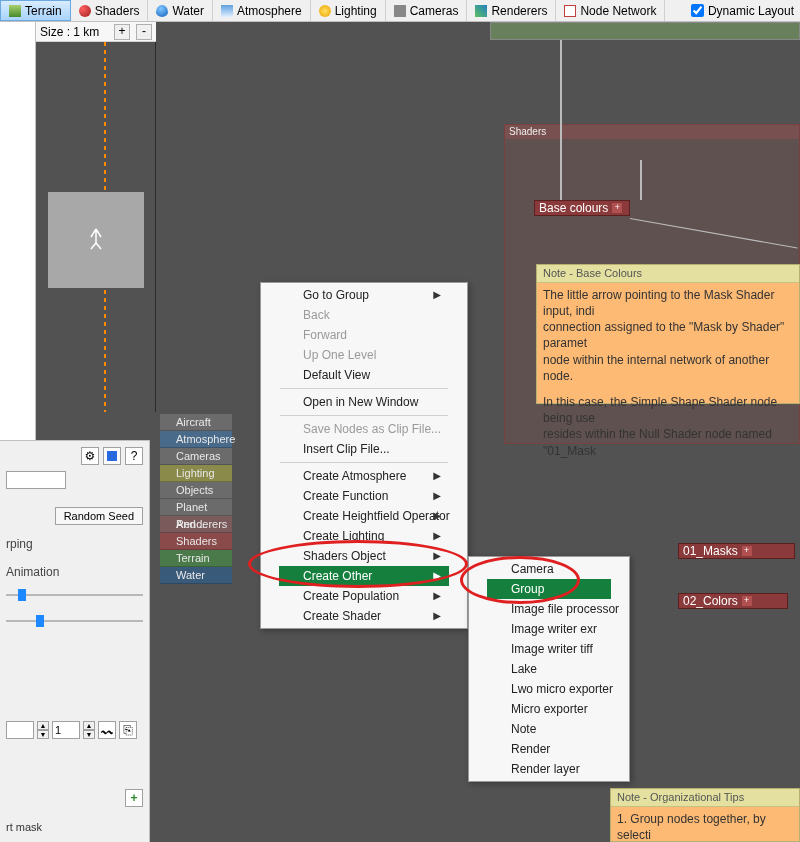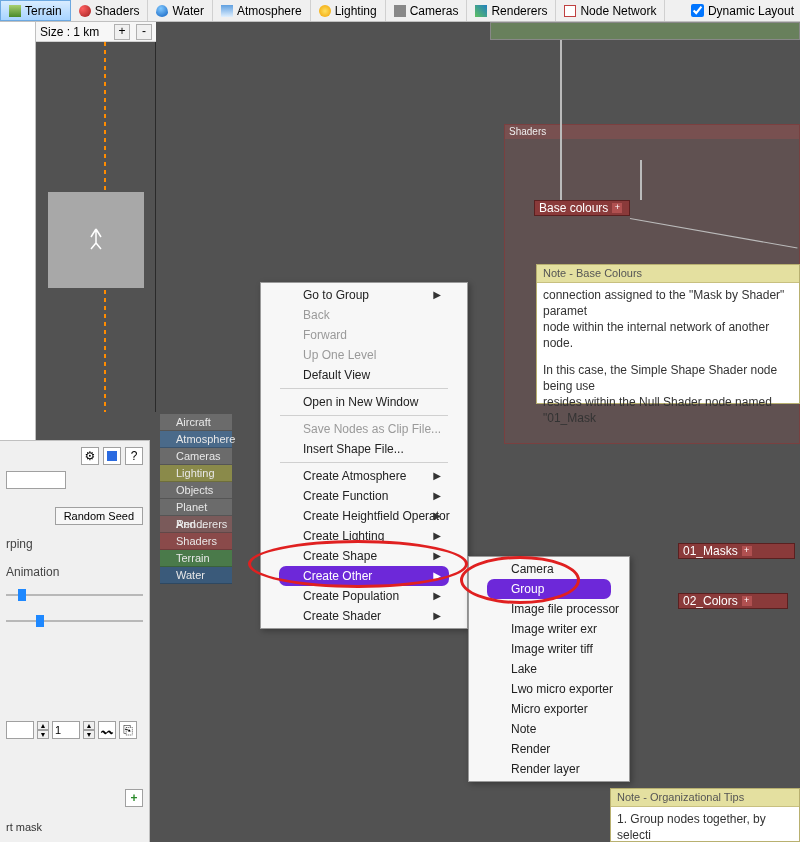--- a/index.html
+++ b/index.html
@@ -56,21 +56,21 @@
   .proppanel .addrow { display:flex; justify-content:flex-end; margin-top:50px; }
   .proppanel .addbtn { width:18px; height:18px; border:1px solid #a0a0a0; background:#fff; display:flex; align-items:center; justify-content:center; color:#2a8a2a; font-weight:bold; cursor:pointer; }
   .proppanel .masklabel { margin-top:14px; font-size:11px; color:#333; }
 
   
   .menu { position:absolute; background:#f7f7f7; border:1px solid #9a9a9a; box-shadow:2px 2px 6px rgba(0,0,0,.3); padding:2px 18px; }
   .menu .mi { height:20px; line-height:20px; padding:0 24px 0 24px; position:relative; cursor:pointer; white-space:nowrap; font-size:12px; color:#222; }
   .menu .mi.disabled { color:#9a9a9a; cursor:default; }
   .menu .mi.sep { height:0; border-top:1px solid #d0d0d0; margin:3px 1px; padding:0; }
   .menu .mi .chev { position:absolute; right:8px; top:0; font-size:10px; color:#333; }
-  .menu .mi.highlight { background:#6d28d9; color:#fff;border-radius:7px; }
+  .menu .mi.highlight { background:#15803d; color:#fff; }
   .menu .mi.highlight .chev { color:#fff; }
   .menu1 { top:282px; left:260px; width:208px; }
   .menu2 { top:556px; left:468px; width:162px; }
 
   
   .ellipse { position:absolute; border:3px solid #e02020; border-radius:50%; pointer-events:none; }
   .ell1 { top:540px; left:248px; width:220px; height:48px; }
   .ell2 { top:556px; left:460px; width:120px; height:48px; }
 
   
@@ -79,21 +79,21 @@
   .gb-shaders { top:124px; left:504px; width:296px; height:320px; background:rgba(140,80,80,.25); border:1px solid #7a4040; }
   .gb-shaders .hdr { height:14px; background:rgba(140,80,80,.55); font-size:10px; color:#eee; padding:0 4px; line-height:14px; }
   .node { position:absolute; height:16px; background:#8a3a3a; border:1px solid #5a2020; color:#fff; font-size:10px; line-height:14px; padding:0 4px; display:flex; align-items:center; gap:4px; }
   .node .plus { width:10px; height:10px; background:#b05050; text-align:center; line-height:9px; font-size:9px; }
   .node.basecolours { top:200px; left:534px; width:96px; }
   .node.masks  { top:543px; left:678px; width:117px; }
   .node.colors { top:593px; left:678px; width:110px; }
 
   .wire { position:absolute; background:#bbb; }
 
-  .note { position:absolute; background:#ffffff; border:1px solid #b8b070; padding:4px 6px; font-size:11px; color:#333; line-height:1.35; }
+  .note { position:absolute; background:#fdba74; border:1px solid #b8b070; padding:4px 6px; font-size:11px; color:#333; line-height:1.35; }
   .note .nhdr { font-size:11px; color:#555; border-bottom:1px solid #c8c080; margin:-4px -6px 4px -6px; padding:1px 6px; background:#e4e0a0; }
   .note1 { top:264px; left:536px; width:264px; height:140px; }
   .note2 { top:788px; left:610px; width:190px; height:54px; }
 </style>
 </head>
 <body>
 
 <div class="toolbar">
   <div class="tab selected">
     <span class="icon" style="background:linear-gradient(to top,#4a8a2a,#a8d070);"></span>
@@ -235,20 +235,21 @@
   <span>01_Masks</span>
   <span class="plus">+</span>
 </div>
 <div class="node colors">
   <span>02_Colors</span>
   <span class="plus">+</span>
 </div>
 
 <div class="note note1">
   <div class="nhdr">Note - Base Colours</div>
+  <div>The little arrow pointing to the Mask Shader input, indi</div>
   <div>connection assigned to the "Mask by Shader" paramet</div>
   <div>node within the internal network of another node.</div>
   <div style="height:10px"></div>
   <div>In this case, the Simple Shape Shader node being use</div>
   <div>resides within the Null Shader node named "01_Mask</div>
 </div>
 <div class="note note2">
   <div class="nhdr">Note - Organizational Tips</div>
   <div>1. Group nodes together, by selecti</div>
 
@@ -257,27 +258,27 @@
 <div class="menu menu1">
   <div class="mi"><span>Go to Group</span><span class="chev">▶</span></div>
   <div class="mi disabled"><span>Back</span></div>
   <div class="mi disabled"><span>Forward</span></div>
   <div class="mi disabled"><span>Up One Level</span></div>
   <div class="mi"><span>Default View</span></div>
   <div class="mi sep"></div>
   <div class="mi"><span>Open in New Window</span></div>
   <div class="mi sep"></div>
   <div class="mi disabled"><span>Save Nodes as Clip File...</span></div>
-  <div class="mi"><span>Insert Shape File...</span></div>
+  <div class="mi"><span>Insert Clip File...</span></div>
   <div class="mi sep"></div>
   <div class="mi"><span>Create Atmosphere</span><span class="chev">▶</span></div>
   <div class="mi"><span>Create Function</span><span class="chev">▶</span></div>
   <div class="mi"><span>Create Heightfield Operator</span><span class="chev">▶</span></div>
   <div class="mi"><span>Create Lighting</span><span class="chev">▶</span></div>
-  <div class="mi"><span>Create Shape</span><span class="chev">▶</span></div>
+  <div class="mi"><span>Shaders Object</span><span class="chev">▶</span></div>
   <div class="mi highlight"><span>Create Other</span><span class="chev">▶</span></div>
   <div class="mi"><span>Create Population</span><span class="chev">▶</span></div>
   <div class="mi"><span>Create Shader</span><span class="chev">▶</span></div>
 </div>
 
 <div class="menu menu2">
   <div class="mi"><span>Camera</span></div>
   <div class="mi highlight"><span>Group</span></div>
   <div class="mi"><span>Image file processor</span></div>
   <div class="mi"><span>Image writer exr</span></div>

